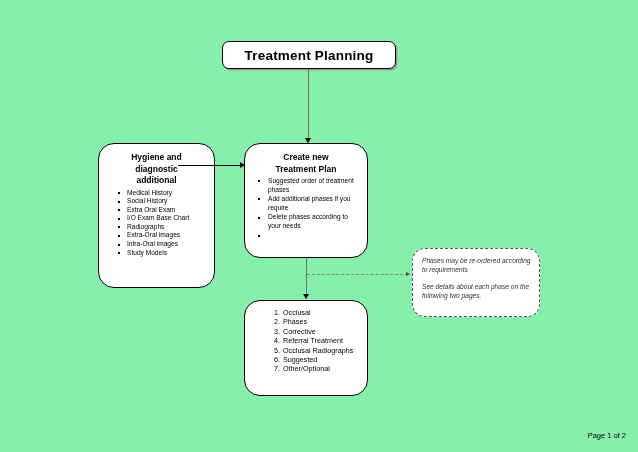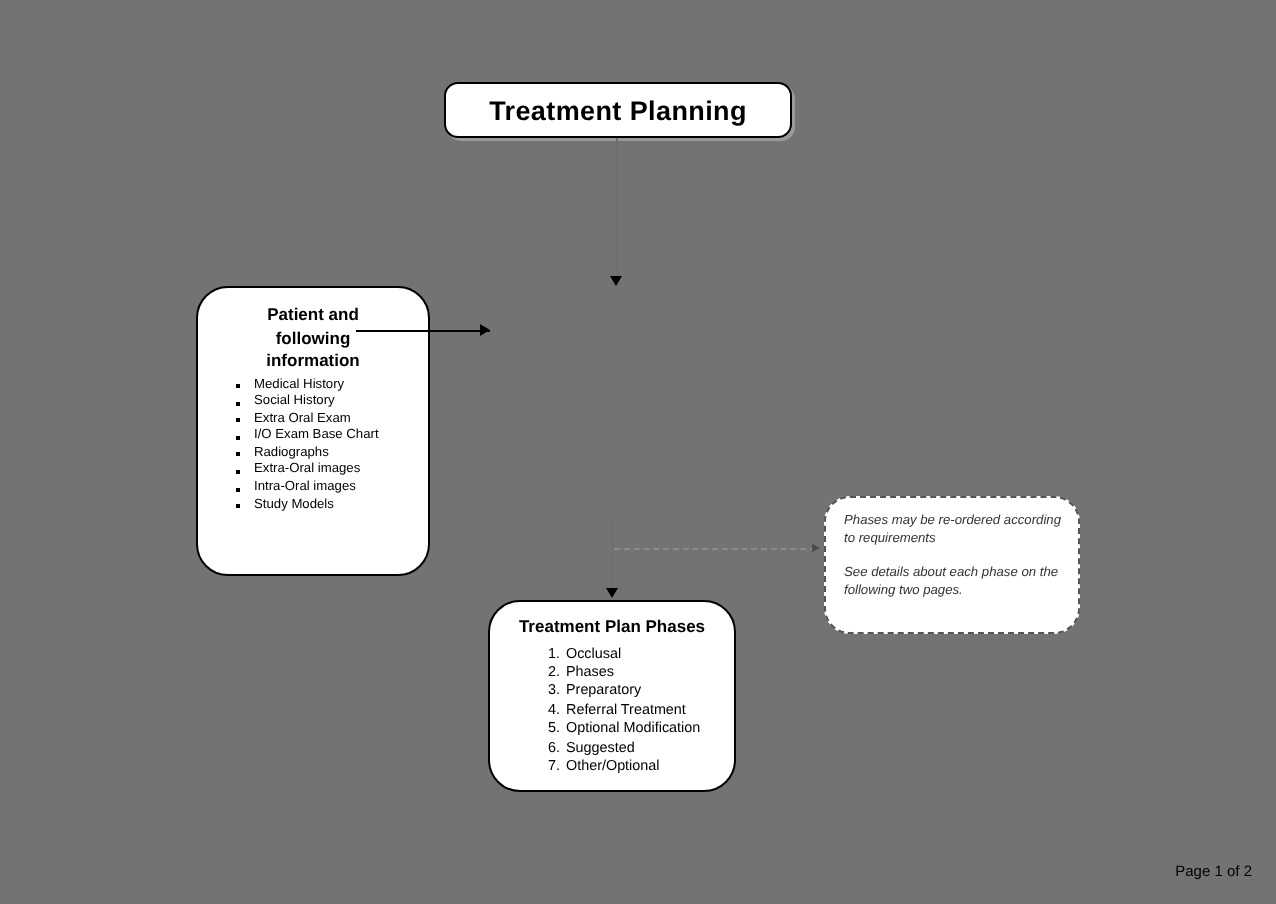--- a/index.html
+++ b/index.html
@@ -8,21 +8,21 @@
     background: #ffffff;
   }
   body {
     font-family: "Liberation Sans", sans-serif;
     color: #000000;
   }
   #page {
     position: relative;
     width: 638px;
     height: 452px;
-    background: #737373;
+    background: #86efac;
     overflow: hidden;
   }
 
   
   .node {
     position: absolute;
     box-sizing: border-box;
     background: #ffffff;
     border: 1px solid #000000;
     border-radius: 14px;
@@ -218,54 +218,65 @@
 
   <div class="node shadow" id="title-box">
     <span class="title-text">Treatment Planning</span>
   </div>
 
   <div class="conn v-line" style="left:308px; top:69px; height:69px;"></div>
   <div class="arrow-down" style="left:305px; top:138px;"></div>
 
   <div class="node" id="patient-box">
     <div class="node-heading">
-      <span>Patient and</span><br>
-      <span>following</span><br>
-      <span>information</span>
+      <span>Hygiene and</span><br>
+      <span>diagnostic</span><br>
+      <span>additional</span>
     </div>
     <ul class="bullets">
       <li>Medical History</li>
       <li>Social History</li>
       <li>Extra Oral Exam</li>
       <li>I/O Exam Base Chart</li>
       <li>Radiographs</li>
       <li>Extra-Oral images</li>
       <li>Intra-Oral images</li>
       <li>Study Models</li>
     </ul>
   </div>
 
   <div class="conn h-line" style="left:178px; top:165px; width:67px;"></div>
   <div class="arrow-right" style="left:240px; top:162px;"></div>
 
+  <div class="node" id="create-box">
+    <div class="node-heading">
+      <span>Create new</span><br>
+      <span>Treatment Plan</span>
+    </div>
+    <ul class="bullets">
+      <li>Suggested order of treatment phases</li>
+      <li>Add additional phases if you require</li>
+      <li>Delete phases according to your needs</li>
+      <li></li>
+    </ul>
+  </div>
 
   <div class="conn v-line" style="left:306px; top:258px; height:37px;"></div>
   <div class="arrow-down" style="left:303px; top:294px;"></div>
 
   <div class="dotted-line" style="left:307px; top:274px; width:101px;"></div>
   <div class="arrow-right-sm" style="left:406px; top:272px;"></div>
 
   <div class="node" id="phases-box">
-    <div class="node-heading">Treatment Plan Phases</div>
     <ol class="numbered">
       <li><span class="num">1.</span><span>Occlusal</span></li>
       <li><span class="num">2.</span><span>Phases</span></li>
-      <li><span class="num">3.</span><span>Preparatory</span></li>
+      <li><span class="num">3.</span><span>Corrective</span></li>
       <li><span class="num">4.</span><span>Referral Treatment</span></li>
-      <li><span class="num">5.</span><span>Optional Modification</span></li>
+      <li><span class="num">5.</span><span>Occlusal Radiographs</span></li>
       <li><span class="num">6.</span><span>Suggested</span></li>
       <li><span class="num">7.</span><span>Other/Optional</span></li>
     </ol>
   </div>
 
   <div id="note-box">
     <p class="first">Phases may be re-ordered according to requirements</p>
     <p class="second">See details about each phase on the following two pages.</p>
   </div>
 

